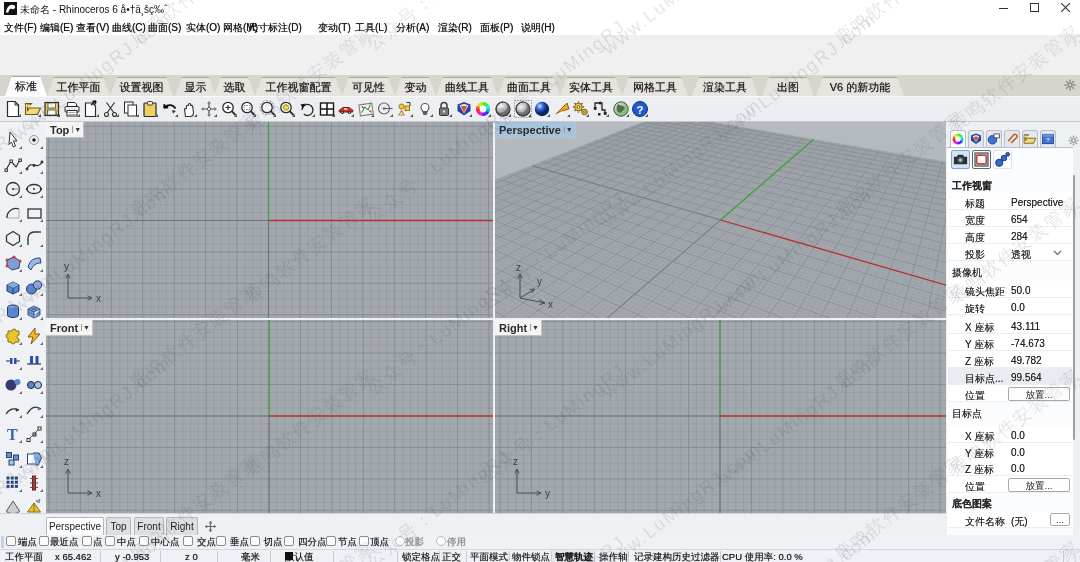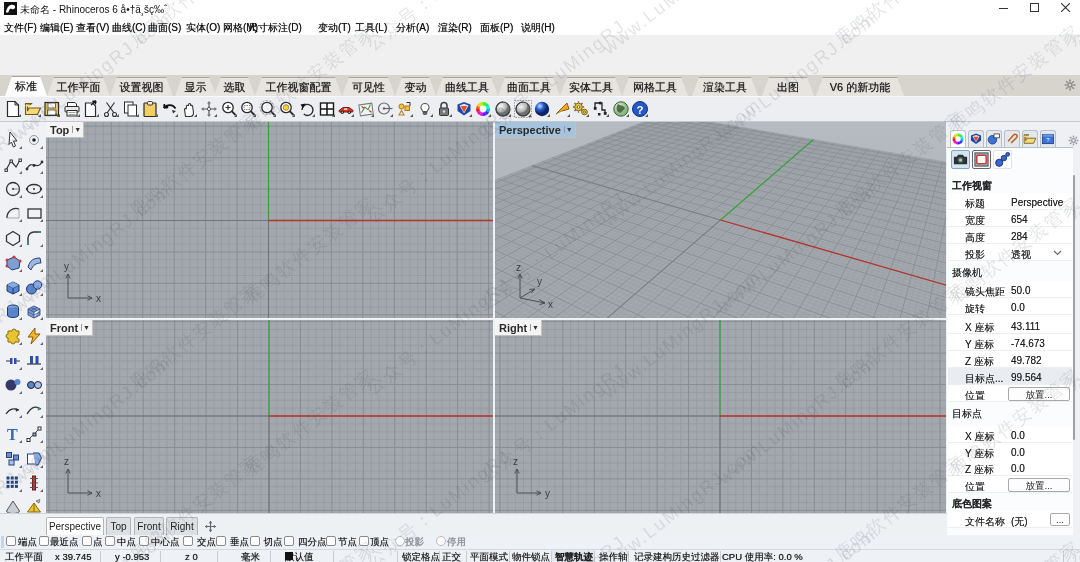--- a/index.html
+++ b/index.html
@@ -637,21 +637,21 @@
       <i style="left:438.5px"></i>
       <i style="left:465.5px"></i>
       <i style="left:508.5px"></i>
       <i style="left:551px"></i>
       <i style="left:594px"></i>
       <i style="left:628px"></i>
       <i style="left:686px"></i>
       <i style="left:719.5px"></i>
       <i style="left:1063px"></i>
       <span style="left:5px">工作平面</span>
-      <span style="left:55px">x 39.745</span>
+      <span style="left:55px">x 65.462</span>
       <span style="left:115px">y -0.953</span>
       <span style="left:185px">z 0</span>
       <span style="left:241px">毫米</span>
       <span style="left:285px"><span style="display:inline-block;width:8px;height:8px;background:#111"></span> 默认值</span>
       <span style="left:402px">锁定格点</span>
       <span style="left:442px">正交</span>
       <span style="left:470px">平面模式</span>
       <span style="left:512px">物件锁点</span>
       <span class="abs" style="left:551.5px;top:0px;width:42px;height:12px;background:#e4e9f0"></span>
       <span style="left:555px;font-weight:bold">智慧轨迹</span>

